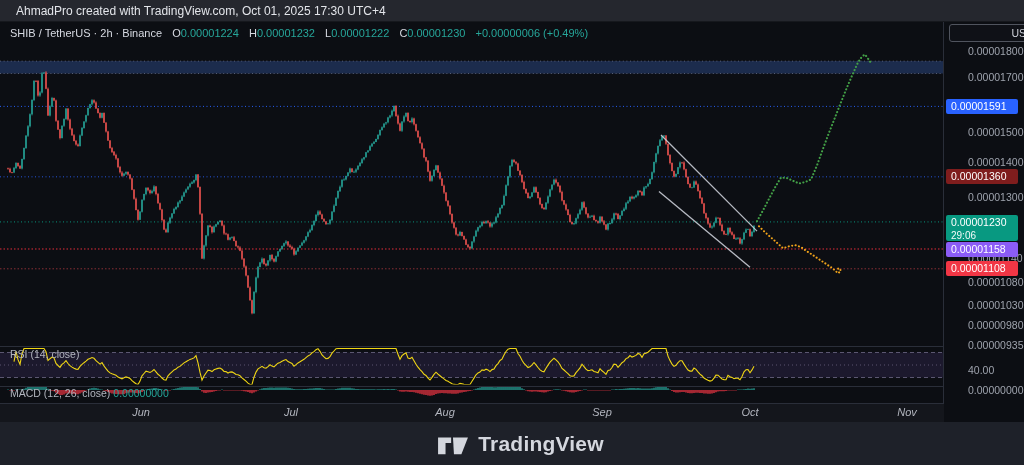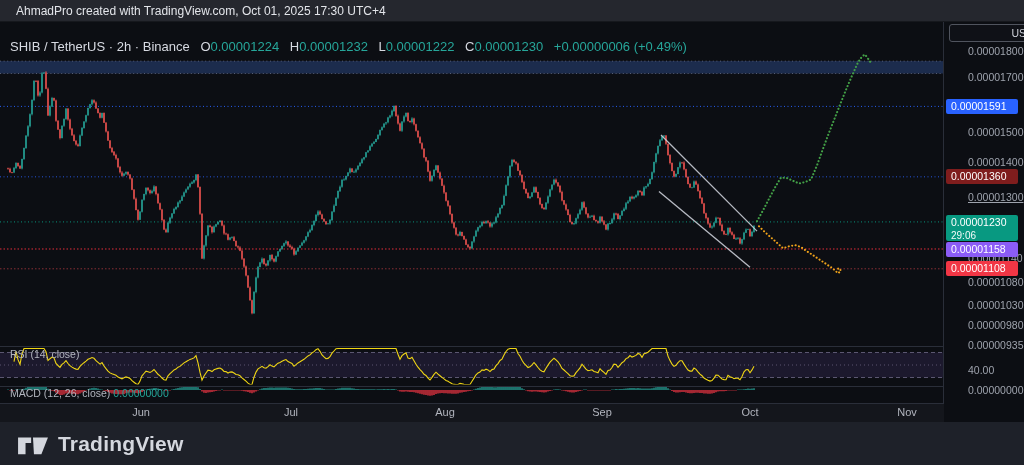--- a/index.html
+++ b/index.html
@@ -2,41 +2,41 @@
 <html><head>
 <meta charset="utf-8">
 <style>
   html,body{margin:0;padding:0;background:#000;}
   #root{position:relative;width:1024px;height:465px;overflow:hidden;
         background:#0c0e13;font-family:"Liberation Sans",sans-serif;
         -webkit-font-smoothing:antialiased;}
   #topbar{position:absolute;left:0;top:0;width:1024px;height:22px;background:#25272e;
           color:#e3e5ea;font-size:12px;line-height:22px;padding-left:16px;box-sizing:border-box;
           border-bottom:1px solid #16181d;white-space:nowrap;}
-  #legend{position:absolute;left:10px;top:39px;font-size:13px;color:#d7dae2;white-space:nowrap;z-index:5;}
+  #legend{position:absolute;left:10px;top:27px;font-size:11px;color:#d7dae2;white-space:nowrap;z-index:5;}
   #legend .val{color:#26a69a;}
   #legend .lbl{color:#d7dae2;margin-left:7px;}
   #legend .chg{color:#26a69a;margin-left:7px;}
   #chart-svg{position:absolute;left:0;top:0;z-index:1;}
   #scale{position:absolute;left:944px;top:22px;width:80px;height:381px;z-index:4;}
   .tick{position:absolute;left:24px;height:14px;line-height:14px;font-size:10.5px;color:#9ea3ad;white-space:nowrap;}
   .marker{position:absolute;left:2px;width:72px;border-radius:2px;color:#fff;font-size:10.5px;
           line-height:15px;padding-left:5px;box-sizing:border-box;}
   .marker .sub{display:block;line-height:11px;font-size:10px;opacity:.95;}
   #usdt-btn{position:absolute;left:949px;top:24px;width:66px;height:16px;border:1px solid #50545e;
             border-radius:3px;color:#d1d4dc;font-size:10.5px;line-height:16px;text-align:right;
             background:rgba(18,20,26,.6);z-index:6;cursor:pointer;padding-left:24px;}
   #rsi-label{position:absolute;left:10px;top:348px;font-size:10.5px;color:#b2b5be;z-index:5;}
   #macd-label{position:absolute;left:10px;top:387px;font-size:10.5px;color:#b2b5be;z-index:5;white-space:nowrap;}
   #macd-label .val{color:#26a69a;}
   #time-axis{position:absolute;left:0;top:403px;width:944px;height:19px;background:#14161c;
-             border-top:1px solid #2a2e39;z-index:3;}
+             border-top:1px solid #2a2e39;z-index:3;font-style:italic;}
   .month{position:absolute;top:2px;width:44px;text-align:center;font-size:11px;color:#b2b5be;}
   #footer{position:absolute;left:0;top:422px;width:1024px;height:43px;background:#1e2129;z-index:6;
-          display:flex;align-items:center;}
+          display:flex;align-items:center;justify-content:center;}
   #footer .brand{color:#d4d7de;font-size:21px;font-weight:700;margin-left:8px;letter-spacing:.2px;}
   #logo-icon{margin-left:16px;}
 </style>
 </head>
 <body>
 
 <div id="root">
 
   <div id="topbar">
     <span>AhmadPro created with TradingView.com, Oct 01, 2025 17:30 UTC+4</span>
@@ -107,21 +107,21 @@
   <div id="macd-label">
     <span>MACD (12, 26, close)</span>
     <span class="val">0.00000000</span>
   </div>
 
   <div id="scale">
       <div class="tick" style="top: 22px;">0.00001800</div>
       <div class="tick" style="top: 48px;">0.00001700</div>
       <div class="tick" style="top: 103px;">0.00001500</div>
       <div class="tick" style="top: 133px;">0.00001400</div>
-      <div class="tick" style="top: 168px; text-decoration: underline;">0.00001300</div>
+      <div class="tick" style="top: 168px;">0.00001300</div>
       <div class="tick" style="top: 229px;">0.00001140</div>
       <div class="tick" style="top: 253px;">0.00001080</div>
       <div class="tick" style="top: 276px;">0.00001030</div>
       <div class="tick" style="top: 296px;">0.00000980</div>
       <div class="tick" style="top: 316px;">0.00000935</div>
       <div class="tick" style="top: 341px;">40.00</div>
       <div class="tick" style="top: 361px;">0.00000000</div>
       <div class="marker" style="background: rgb(41, 98, 255); top: 77px;">0.00001591</div>
       <div class="marker" style="background: #7f1d1d; top: 147px;">0.00001360</div>
       <div class="marker" style="background: rgb(8, 153, 129); top: 193px;">0.00001230<span class="sub">29:06</span></div>

